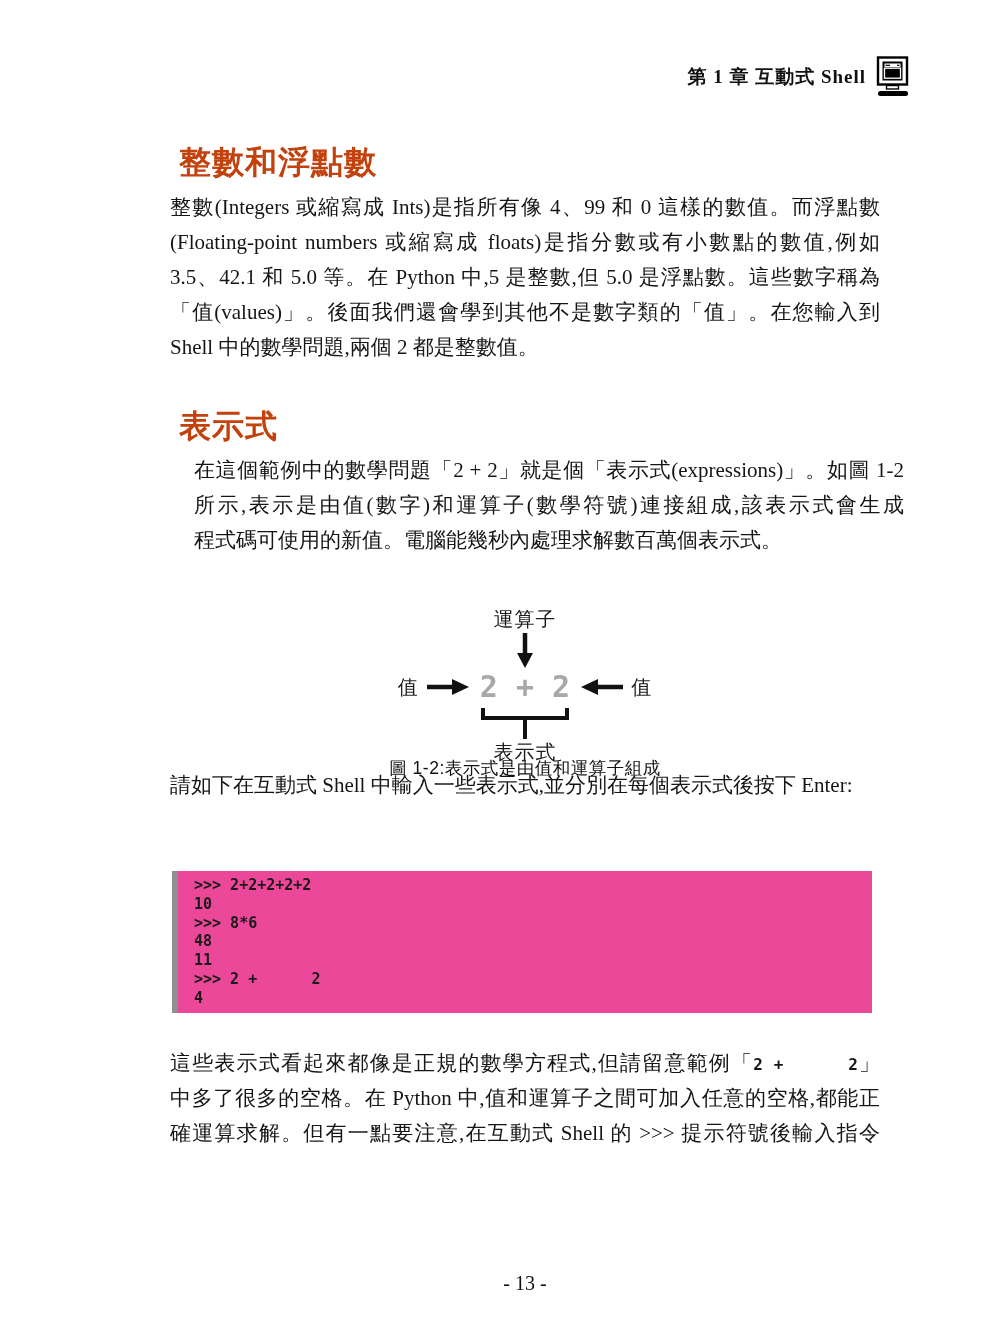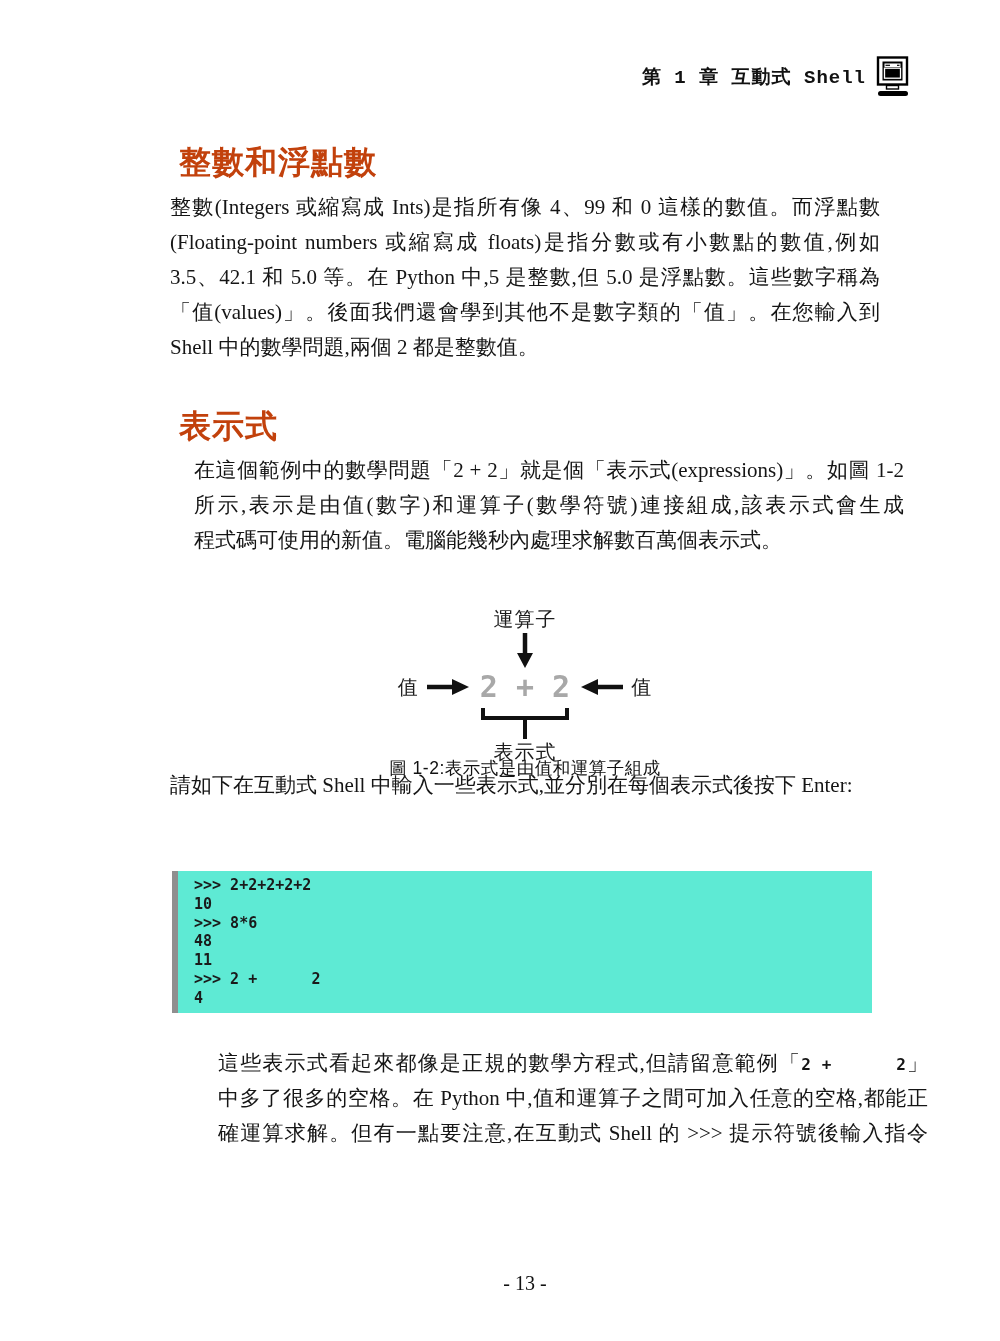--- a/index.html
+++ b/index.html
@@ -8,21 +8,21 @@
     overflow:hidden; color:#151515;
     font-family:"Liberation Serif","DejaVu Serif",serif;
   }
 
   
   .hdr {
     position:absolute; top:56px; right:90px;
     display:flex; align-items:center; gap:10px;
   }
   .hdr .chapter {
-    font-family:Liberation Mono, monospace;
+    font-family:Liberation Serif, serif;
     font-weight:bold; font-size:19px; letter-spacing:1px; color:#111;
   }
 
   
   .h1 {
     position:absolute; left:170px; margin:9px;
     font-family:"Liberation Sans","DejaVu Sans",sans-serif;
     font-weight:bold; font-size:32px; color:#c2410c; letter-spacing:1px;
   }
   #h-int { top:132px; }
@@ -31,21 +31,21 @@
   
   .para { position:absolute; left:170px; width:710px; font-size:21px; }
   .para .ln {
     line-height:35px; height:35px; overflow:hidden;
     text-align:justify;
   }
   .para .ln.fill { text-align-last:justify; }
   #p-int { top:190px; }
   #p-exp { top:453px;margin-left:24px; }
   #p-ins { top:768px; }
-  #p-note { top:1046px;margin-left:48px; }
+  #p-note { top:1046px; }
   .inline-code {
     font-family:"DejaVu Sans Mono","Liberation Mono",monospace;
     font-weight:bold; font-size:16px; white-space:pre;
   }
 
   
   .figure {
     position:absolute; left:170px; top:588px; width:710px;
     display:flex; flex-direction:column; align-items:center;
     font-family:"Liberation Sans","DejaVu Sans",sans-serif; color:#1c1c1c;margin-top:19px;
@@ -60,21 +60,21 @@
   .arrow-svg { display:block; }
   .caption {
     position:absolute; left:170px; top:756px; width:710px; text-align:center;
     font-family:"Liberation Sans","DejaVu Sans",sans-serif;
     font-size:17.5px; color:#111; letter-spacing:0.5px;
   }
 
   
   .codeblock {
     position:absolute; left:172px; top:871px; width:700px; box-sizing:border-box;
-    background:#5eead4; border-left:6px solid #8f8f8f;
+    background:#ec4899; border-left:6px solid #8f8f8f;
     padding:5px 0 5px 16px;
   }
   .code-ln {
     font-family:"DejaVu Sans Mono","Liberation Mono",monospace;
     font-weight:bold; font-size:15px; line-height:18.8px;
     white-space:pre; color:#1a1a1a;
   }
 
   
   .pagenum {

